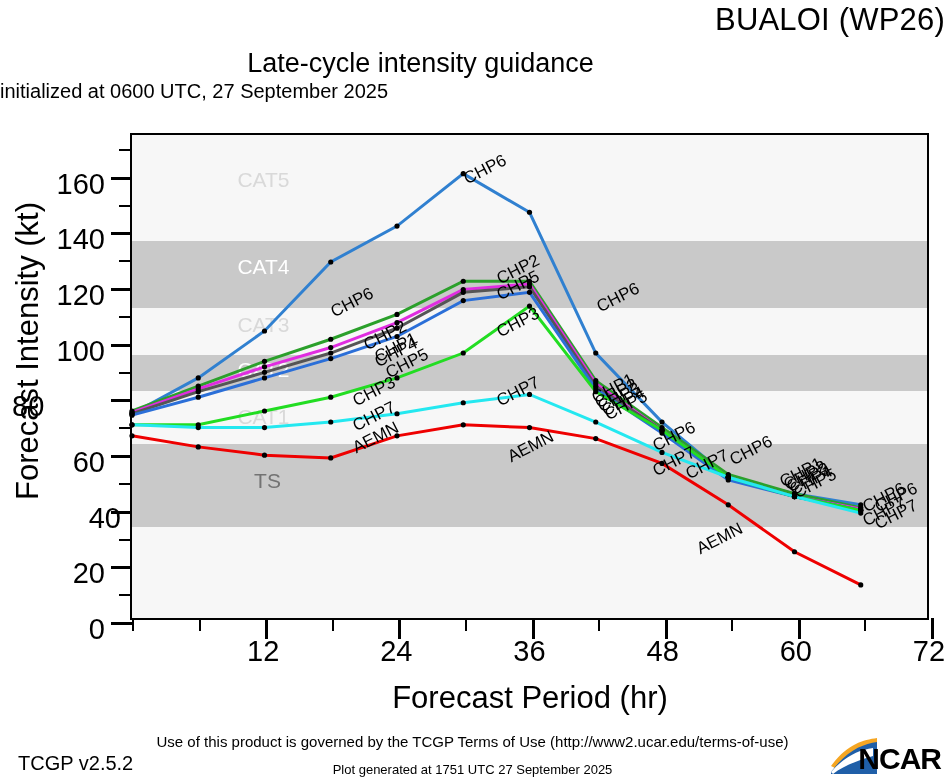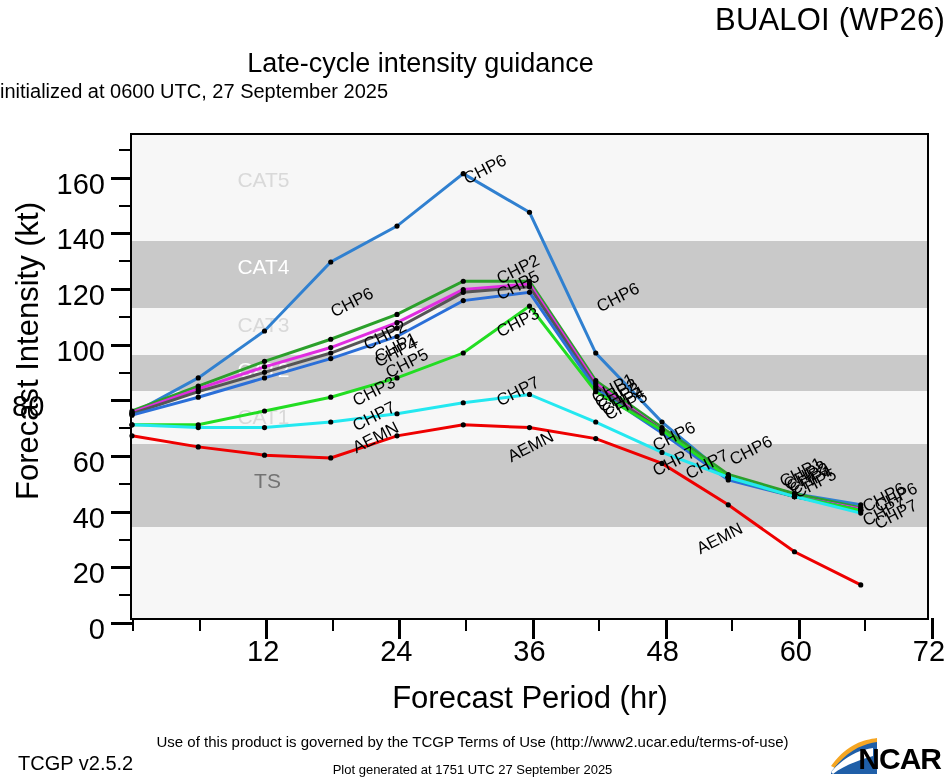--- a/index.html
+++ b/index.html
@@ -249,21 +249,21 @@
       <div class="xtickL" style="left: 266.333px;"></div>
       <div class="xtickL" style="left: 399.5px;"></div>
       <div class="xtickL" style="left: 532.667px;"></div>
       <div class="xtickL" style="left: 665.833px;"></div>
       <div class="xtickL" style="left: 799px;"></div>
     </div>
 </div>
 <div id="ytxt">
     <div class="ytxt" style="position: absolute; left: 0px; width: 105px; top: 601px; text-align: right;">0</div>
     <div class="ytxt" style="position: absolute; left: 0px; width: 105px; top: 545.343px; text-align: right;">20</div>
-    <div class="ytxt" style="position: absolute; left: 0px; width: 105px; top: 489.686px; text-align: right;">40</div>
+    <div class="ytxt" style="position: absolute; left: 0px; width: 105px; top: 489.686px; text-align: right; padding-left: 16px;">40</div>
     <div class="ytxt" style="position: absolute; left: 0px; width: 105px; top: 434.029px; text-align: right;">60</div>
     <div class="ytxt" style="position: absolute; left: 12px; width: 105px; top: 378.371px; text-align: left;">80</div>
     <div class="ytxt" style="position: absolute; left: 0px; width: 105px; top: 322.714px; text-align: right;">100</div>
     <div class="ytxt" style="position: absolute; left: 0px; width: 105px; top: 267.057px; text-align: right;">120</div>
     <div class="ytxt" style="position: absolute; left: 0px; width: 105px; top: 211.4px; text-align: right;">140</div>
     <div class="ytxt" style="position: absolute; left: 0px; width: 105px; top: 155.743px; text-align: right;">160</div>
   </div>
 <div id="xtxt">
     <div class="xtxt" style="position: absolute; left: 263.167px; top: 635px;">12</div>
     <div class="xtxt" style="position: absolute; left: 396.333px; top: 635px;">24</div>

